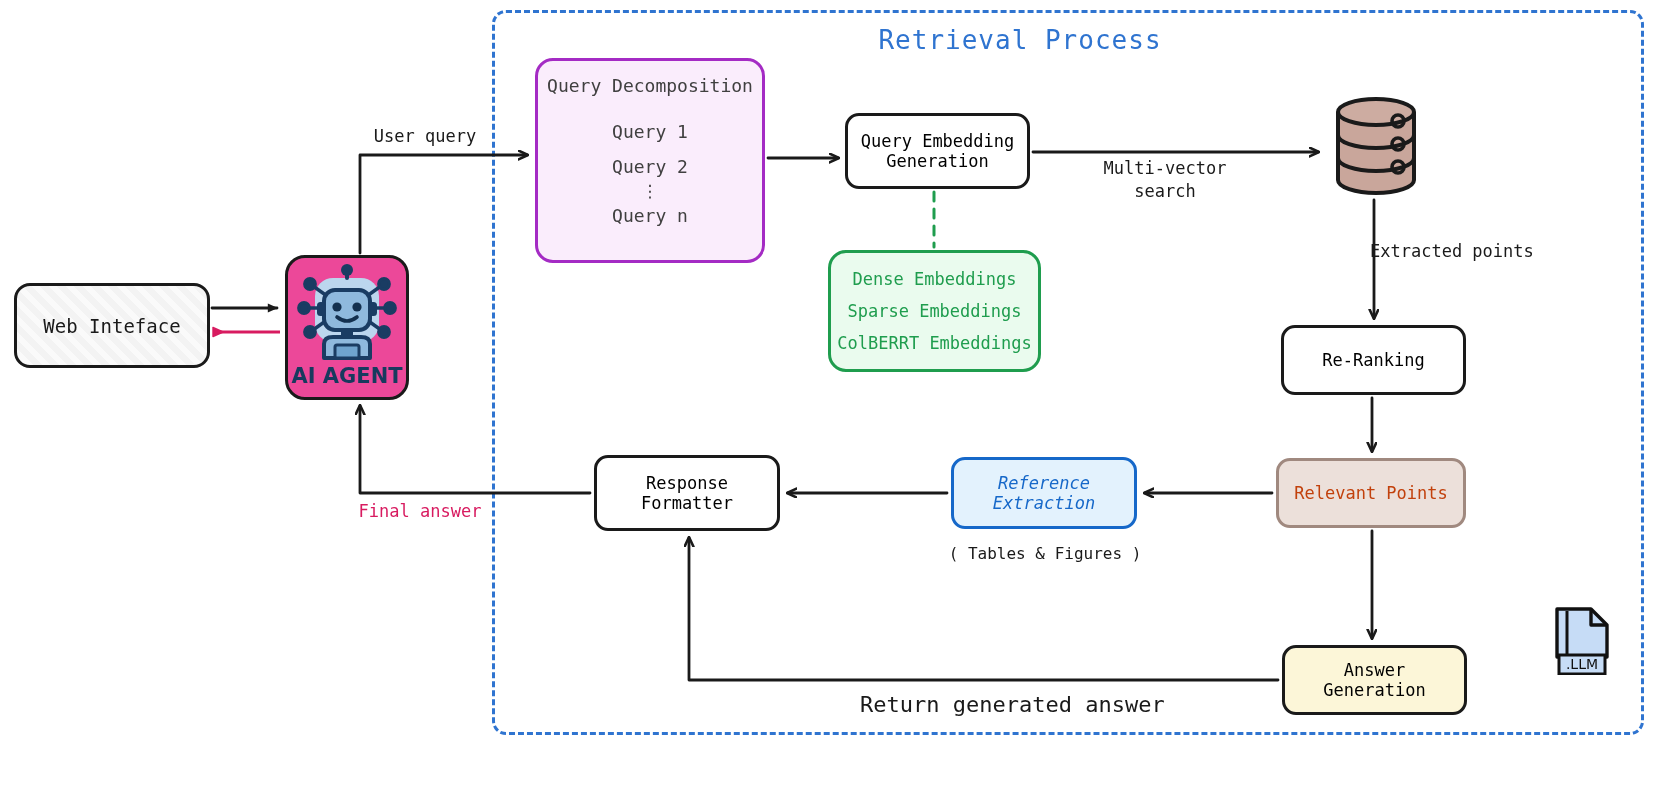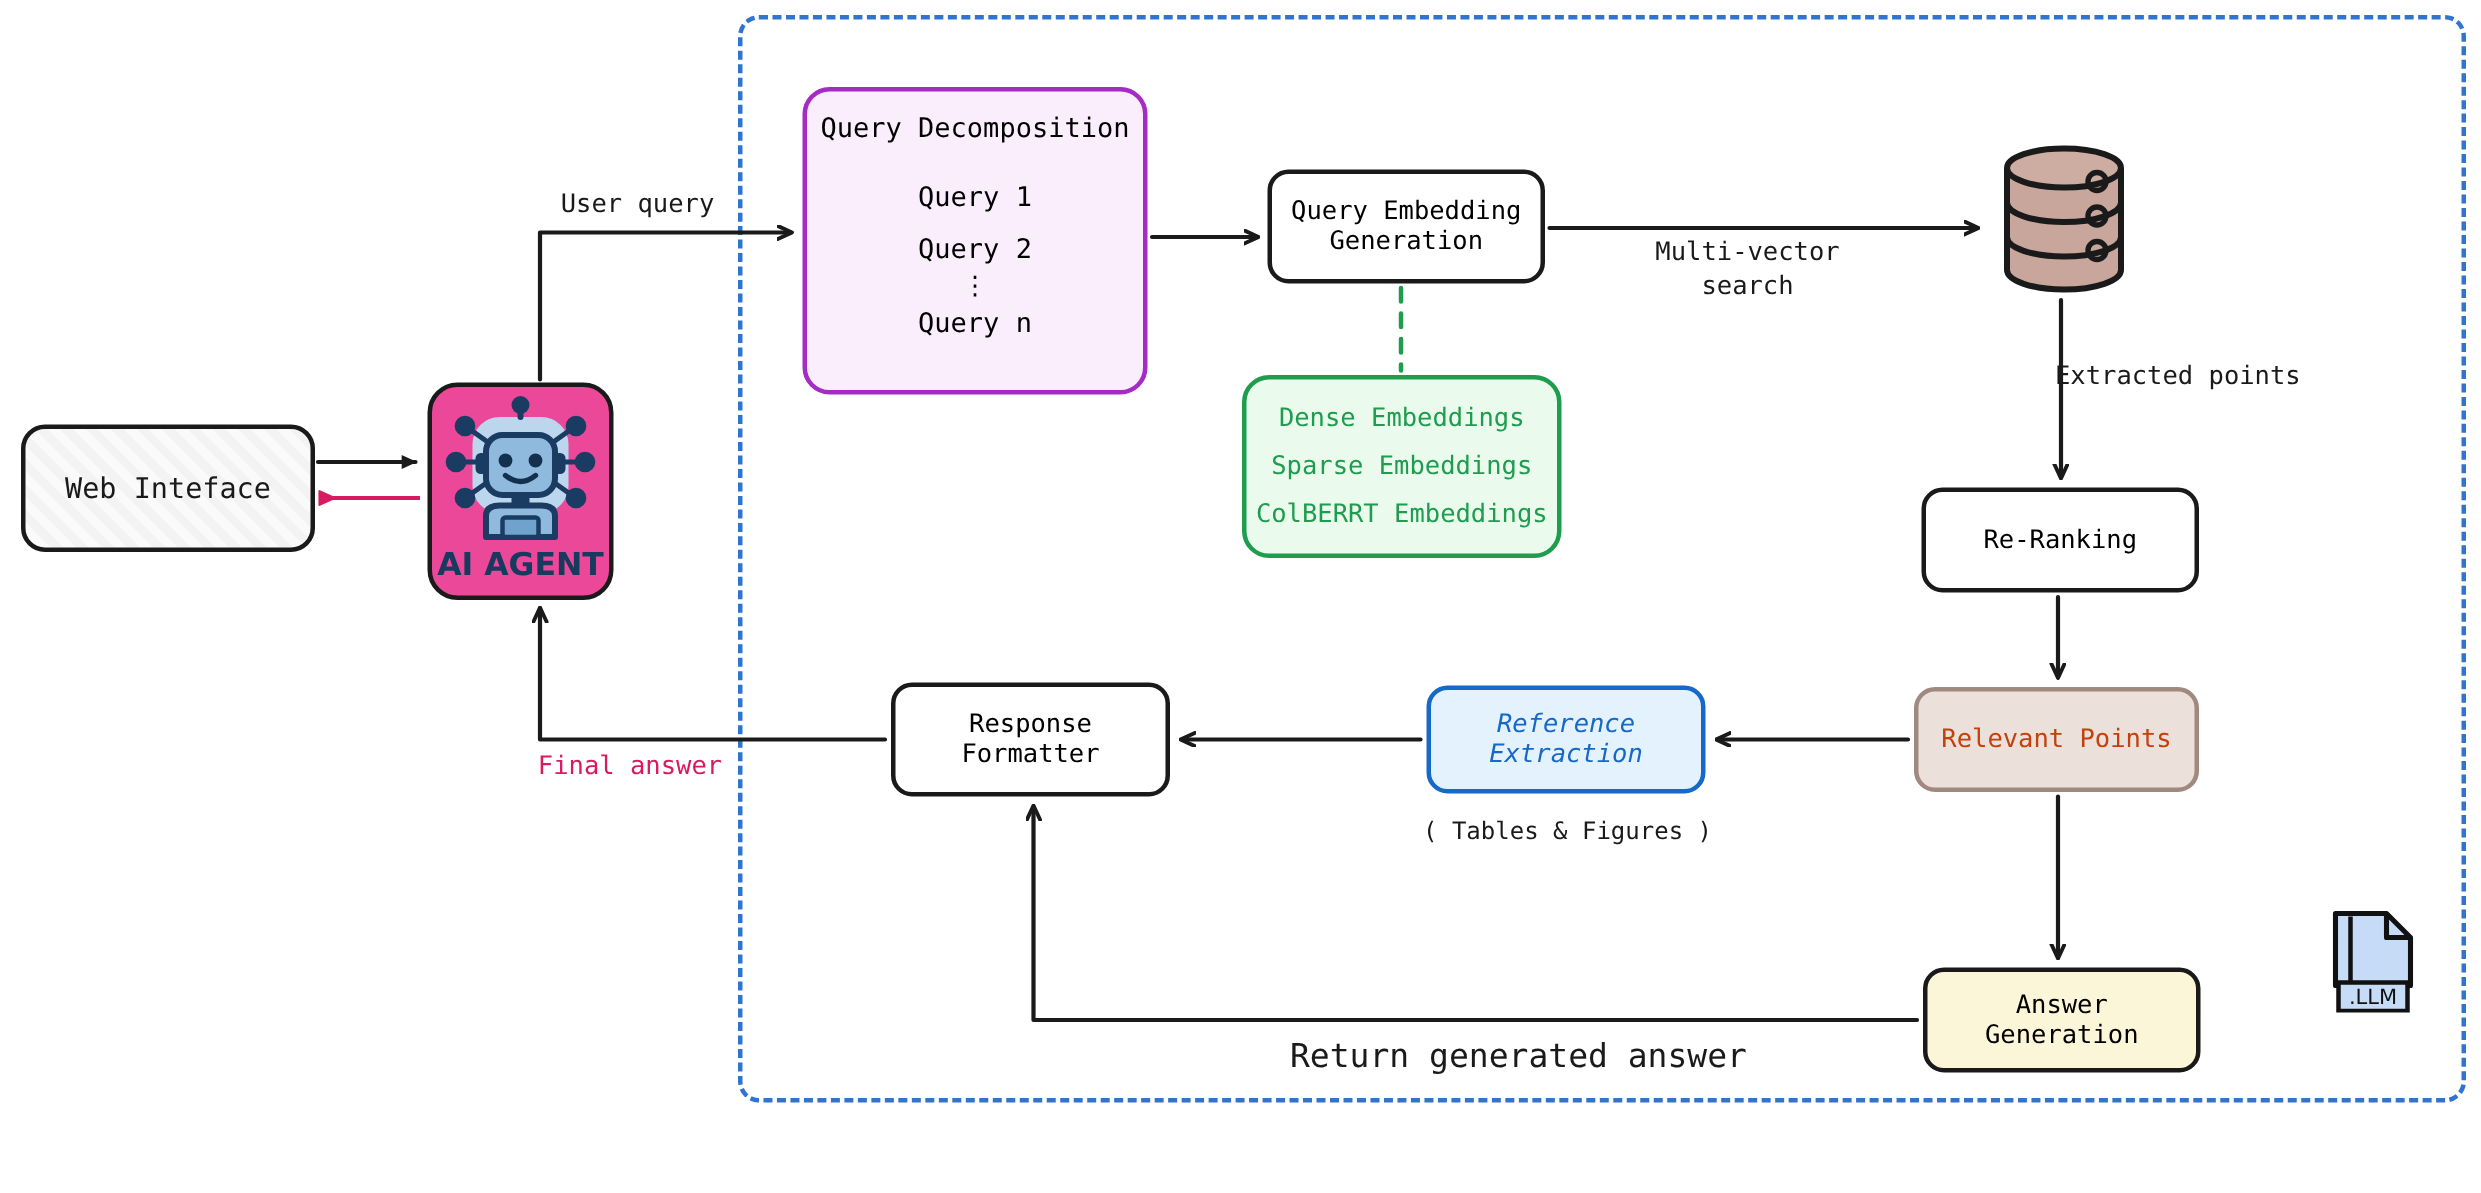--- a/index.html
+++ b/index.html
@@ -96,21 +96,21 @@
   }
 
   
   #query-decomposition {
     left: 535px; top: 58px; width: 230px; height: 205px;
     border: 3px solid #a42bc4;
     border-radius: 18px;
     background: #faedfc;
     justify-content: flex-start;
     padding-top: 14px;
-    color: #000000;
+    color: #404040;
     font-size: 18px;
   }
   #query-decomposition .qd-title { margin-bottom: 18px; }
   #query-decomposition .qd-item { margin: 7px 16px; }
   #query-decomposition .qd-dots {
     letter-spacing: 0;
     line-height: 0.6;
     font-size: 17px;
     margin: 2px 0 2px 0;
   }
@@ -206,20 +206,21 @@
   #lbl-extracted    { left: 1370px; top: 240px; width: 230px; font-size: 17px; text-align: left; }
   #lbl-final-answer { left: 340px; top: 500px; width: 160px; font-size: 17px; color: #d81b60; }
   #lbl-return-gen   { left: 860px; top: 690px; width: 260px; font-size: 22px; }
 </style>
 </head>
 <body>
 
 <div id="canvas">
 
   <div id="retrieval-box"></div>
+  <div id="retrieval-title">Retrieval Process</div>
 
   <svg class="layer" viewBox="0 0 1654 795">
     <defs>
       <marker id="arrow" markerWidth="11" markerHeight="11" refX="9" refY="5.2" orient="auto" markerUnits="userSpaceOnUse">
         <path d="M0.5,0.8 L10,5.2 L0.5,9.6" fill="none" stroke="#1a1a1a" stroke-width="2.6" stroke-linecap="round" stroke-linejoin="round"></path>
       </marker>
       <marker id="arrowpink" markerWidth="12" markerHeight="12" refX="10" refY="5.6" orient="auto" markerUnits="userSpaceOnUse">
         <path d="M11,1 L1,5.6 L11,10.2 Z" fill="#d81b60" stroke="#d81b60" stroke-width="1.4" stroke-linejoin="round"></path>
       </marker>
       <marker id="arrowfill" markerWidth="12" markerHeight="12" refX="10" refY="5.6" orient="auto" markerUnits="userSpaceOnUse">

